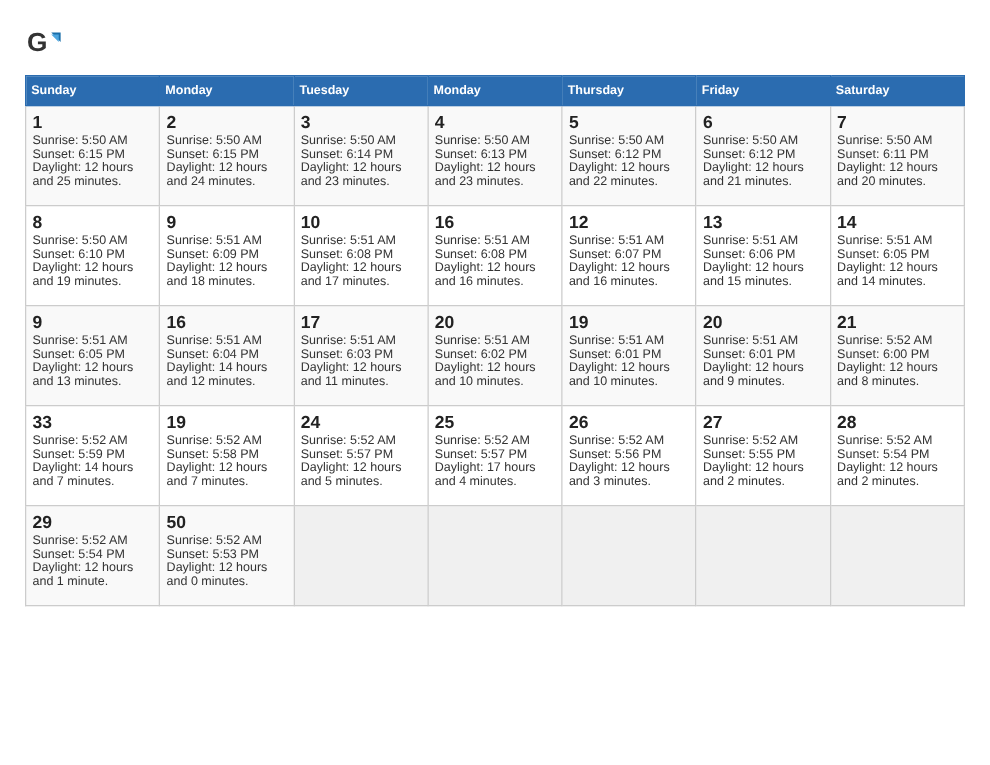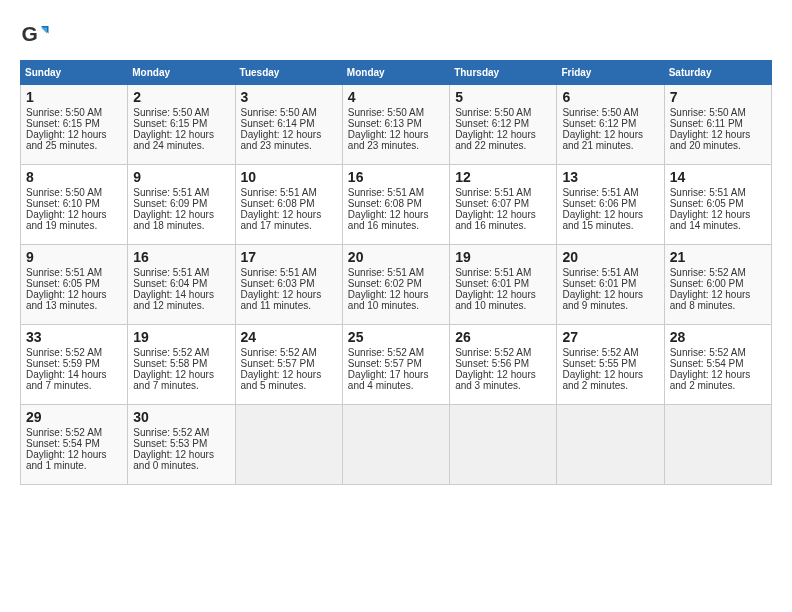--- a/index.html
+++ b/index.html
@@ -288,21 +288,21 @@
       </td>
       </tr>
       <tr>
         <td>
         <span class="day-num">29</span>
         <span>Sunrise: 5:52 AM<br></span>
         <span>Sunset: 5:54 PM<br></span>
         <span>Daylight: 12 hours and 1 minute.</span>
       </td>
         <td>
-        <span class="day-num">30</span>
+        <span class="day-num">50</span>
         <span>Sunrise: 5:52 AM<br></span>
         <span>Sunset: 5:53 PM<br></span>
         <span>Daylight: 12 hours and 0 minutes.</span>
       </td>
         <td class="empty-cell"></td>
         <td class="empty-cell"></td>
         <td class="empty-cell"></td>
         <td class="empty-cell"></td>
         <td class="empty-cell"></td>
       </tr>

